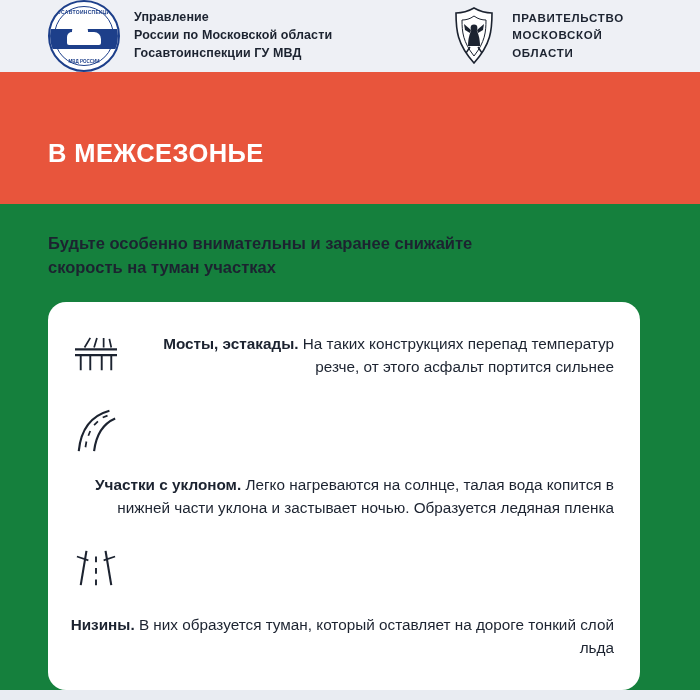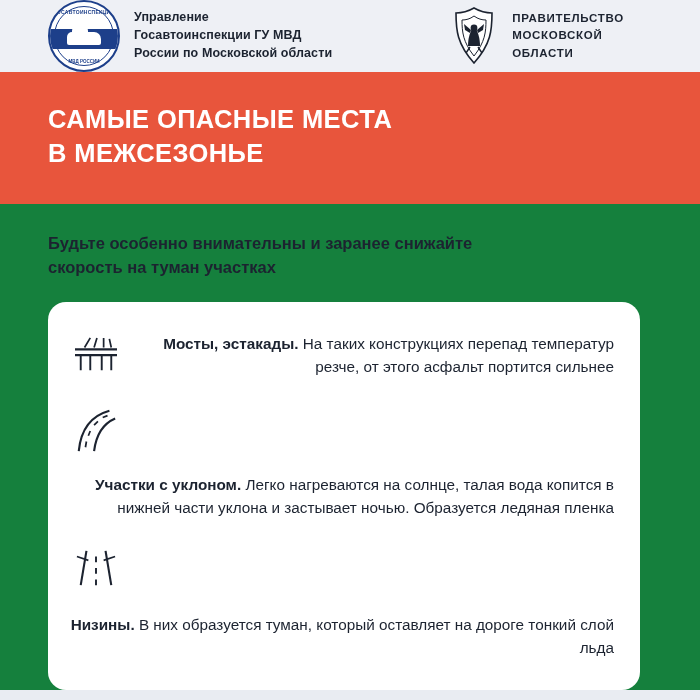--- a/index.html
+++ b/index.html
@@ -186,22 +186,22 @@
     <div class="logo-block">
       <div class="gai-seal">
         <div class="ring"></div>
         <div class="arc-text">ГОСАВТОИНСПЕКЦИЯ</div>
         <div class="band"></div>
         <div class="car"></div>
         <div class="arc-text-b">МВД РОССИИ</div>
       </div>
       <div class="org-title">
         <div>Управление</div>
+        <div>России по Московской области</div>
         <div>Госавтоинспекции ГУ МВД</div>
-        <div>России по Московской области</div>
       </div>
     </div>
 
     <div class="gov-block">
       <div class="gov-emblem">
         <svg viewBox="0 0 48 60" width="48" height="60" aria-hidden="true">
           <path d="M24 2 C17 6 11 7 6 7 C6 24 7 38 24 57 C41 38 42 24 42 7 C37 7 31 6 24 2 Z" fill="#ffffff" stroke="#1c2330" stroke-width="1.6"></path>
           <path d="M24 10 C20 13 16 14 12 14 C12 26 13 36 24 50 C35 36 36 26 36 14 C32 14 28 13 24 10 Z" fill="#ffffff" stroke="#1c2330" stroke-width="1"></path>
           <path d="M18 40 C18 32 20 25 24 20 C28 25 30 32 30 40 Z" fill="#1c2330"></path>
           <circle cx="24" cy="22" r="3.4" fill="#1c2330"></circle>
@@ -213,21 +213,21 @@
       <div class="gov-title">
         <div>ПРАВИТЕЛЬСТВО</div>
         <div>МОСКОВСКОЙ</div>
         <div>ОБЛАСТИ</div>
       </div>
     </div>
   </div>
 
   <div class="banner">
     <h1>
-      <span>САМЫЕ ОПАСНЫЕ МЕСТА</span><br>
+      <br>
       <span>В МЕЖСЕЗОНЬЕ</span>
     </h1>
   </div>
 
   <div class="content">
     <div class="subtitle">
       <span>Будьте особенно внимательны и заранее снижайте</span><br>
       <span>скорость на туман участках</span>
     </div>
 

